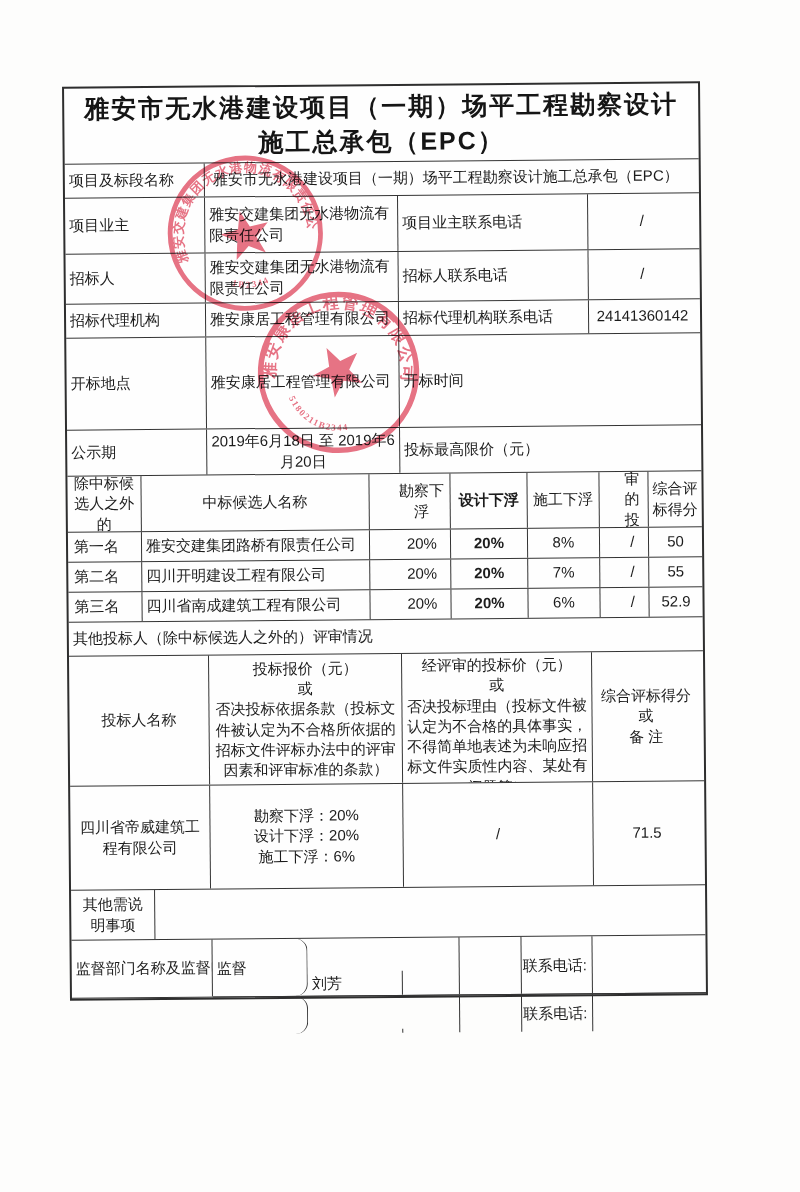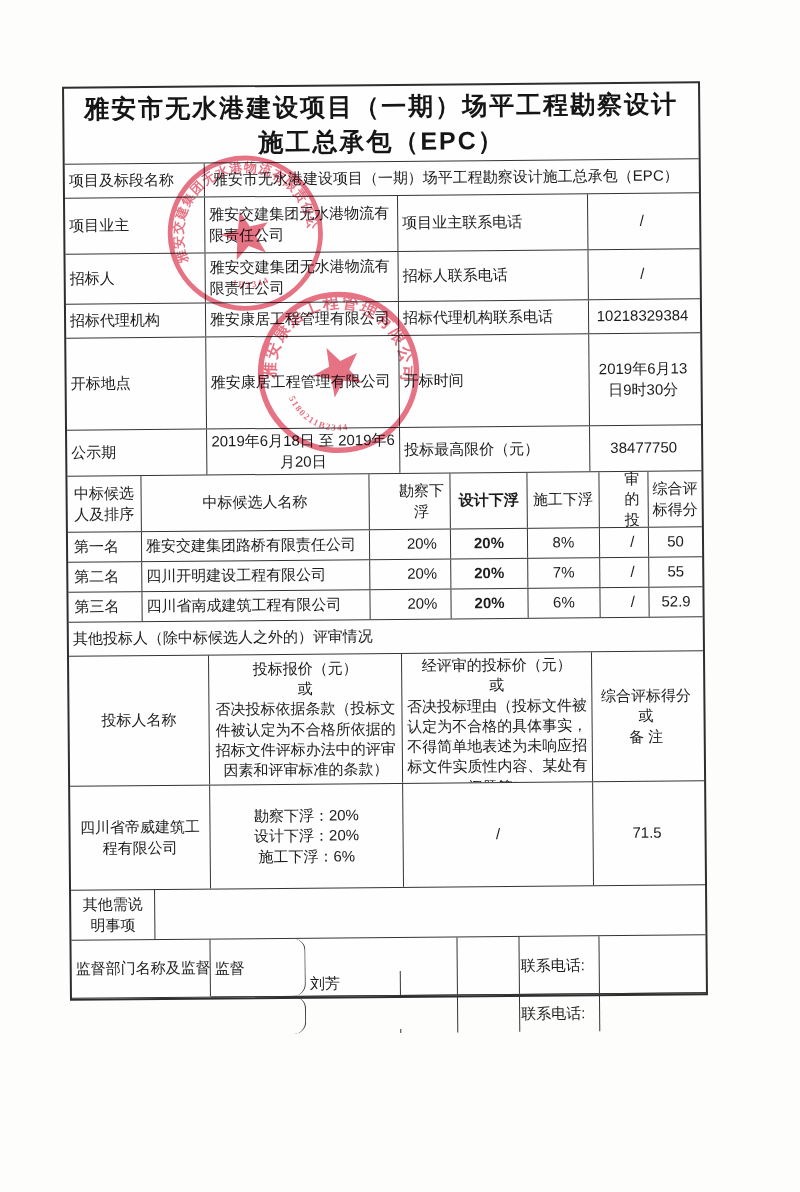--- a/index.html
+++ b/index.html
@@ -58,21 +58,21 @@
   .w-ce { width: 78px; }
   .w-cf { width: 52px; padding-left: 19px; padding-right: 2px; }
   .w-cg { width: 58px; padding-left: 2px; padding-right: 2px; }
   .w-full { width: 100%; }
   .w-notes { width: 84px; padding-left: 5px; padding-right: 5px; }
   .w-sl { width: 141px; white-space: nowrap; }
   .w-s1 { width: 95px; border-radius: 12px; }
   .w-s2 { width: 95px; margin-top: 33px; }
   .w-s3 { width: 57px; }
   .w-s4 { width: 62px; }
-  .w-s5 { width: 80px; padding: 2px 1px; }
+  .w-s5 { width: 71px; padding: 2px 1px; }
   .w-s6 { width: 106px; }
   .sup-right { display: flex; flex-direction: column; flex: 1; }
   .sup-sub { display: flex; flex: 1; }
   .sup-sub:first-child { border-bottom: 1.5px solid #343434; }
   .sup-sub .cell { border-right: 1.5px solid #343434; height: auto; }
   .sup-sub .cell:last-child { border-right: none; }
   .hdr-line { display: block; width: 100%; text-align: center; }
   .stamp {
     position: absolute;
     mix-blend-mode: multiply;
@@ -108,39 +108,37 @@
     <div class="cell c-left w-label">招标人</div>
     <div class="cell c-left w-v1">雅安交建集团无水港物流有限责任公司</div>
     <div class="cell c-left w-v2">招标人联系电话</div>
     <div class="cell c-center w-v3">/</div>
   </div>
 
   <div class="row h-r4">
     <div class="cell c-left w-label">招标代理机构</div>
     <div class="cell c-left w-v1">雅安康居工程管理有限公司</div>
     <div class="cell c-left w-v2">招标代理机构联系电话</div>
-    <div class="cell c-center w-v3">10218329384</div>
+    <div class="cell c-center w-v3">24141360142</div>
   </div>
 
   <div class="row h-r5">
     <div class="cell c-left w-label">开标地点</div>
     <div class="cell c-left w-v1">雅安康居工程管理有限公司</div>
     <div class="cell c-left w-v2">开标时间</div>
-    <div class="cell c-center w-v3">2019年6月13日9时30分</div>
   </div>
 
   <div class="row h-r6">
     <div class="cell c-left w-label">公示期</div>
     <div class="cell c-center w-v1">2019年6月18日 至 2019年6月20日</div>
     <div class="cell c-left w-v2">投标最高限价（元）</div>
-    <div class="cell c-center w-v3">38477750</div>
   </div>
 
   <div class="row h-ch">
-    <div class="cell c-center w-ca">中标候选人及排序</div>
+    <div class="cell c-center w-ca">除中标候选人之外的</div>
     <div class="cell c-center w-cb">中标候选人名称</div>
     <div class="cell c-center w-cc">勘察下浮</div>
     <div class="cell c-center w-cd">设计下浮</div>
     <div class="cell c-center w-ce">施工下浮</div>
     <div class="cell c-center w-cf">经评审的投标价</div>
     <div class="cell c-center w-cg">综合评标得分</div>
   </div>
 
   <div class="row h-cr">
     <div class="cell c-left w-ca">第一名</div>

